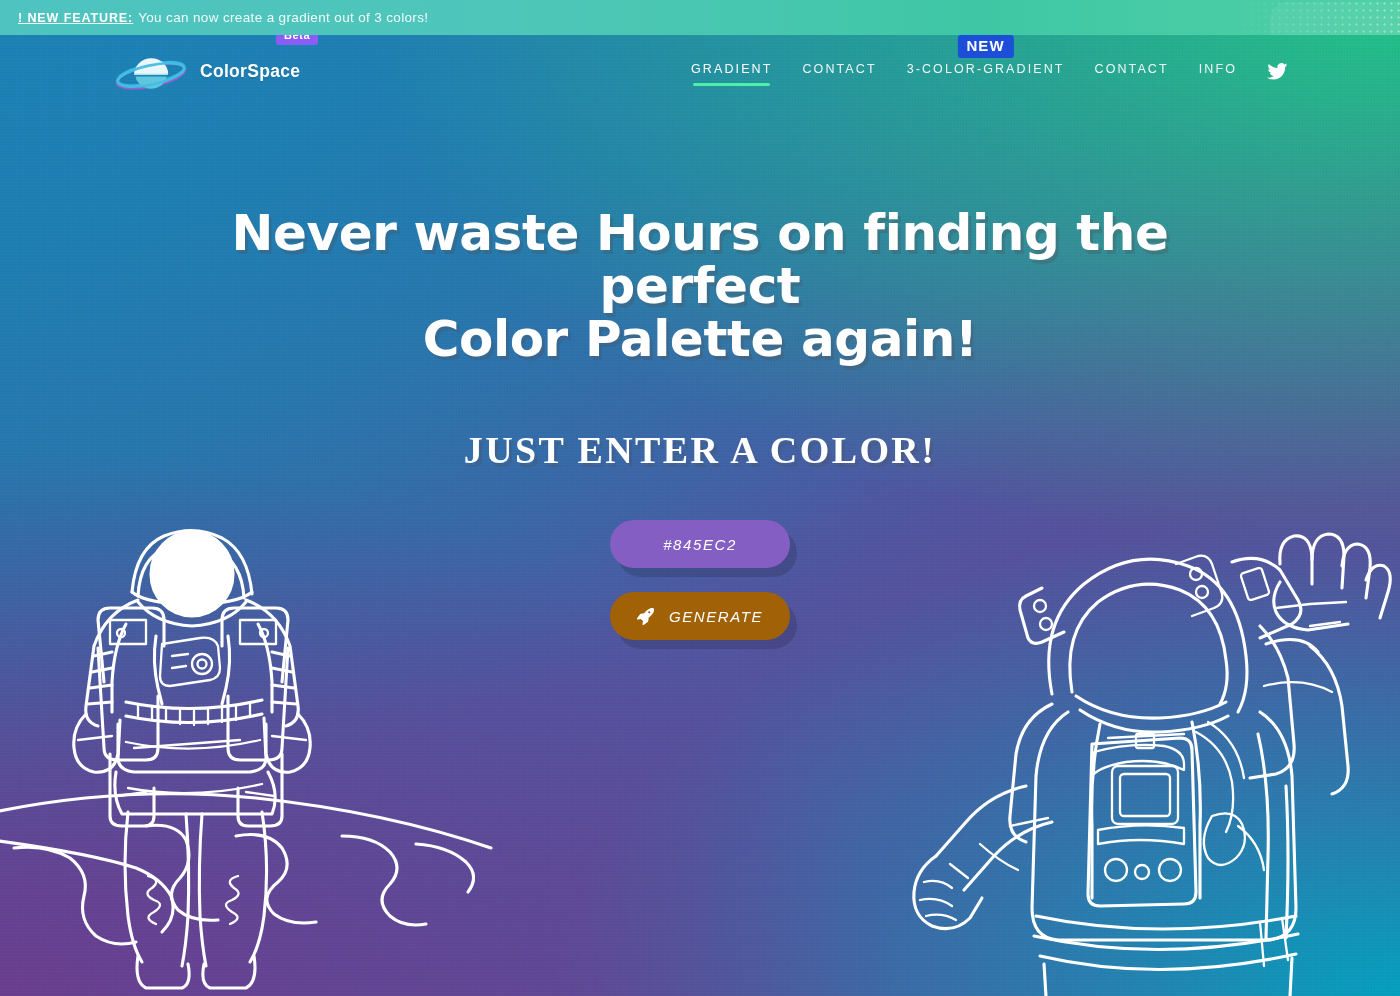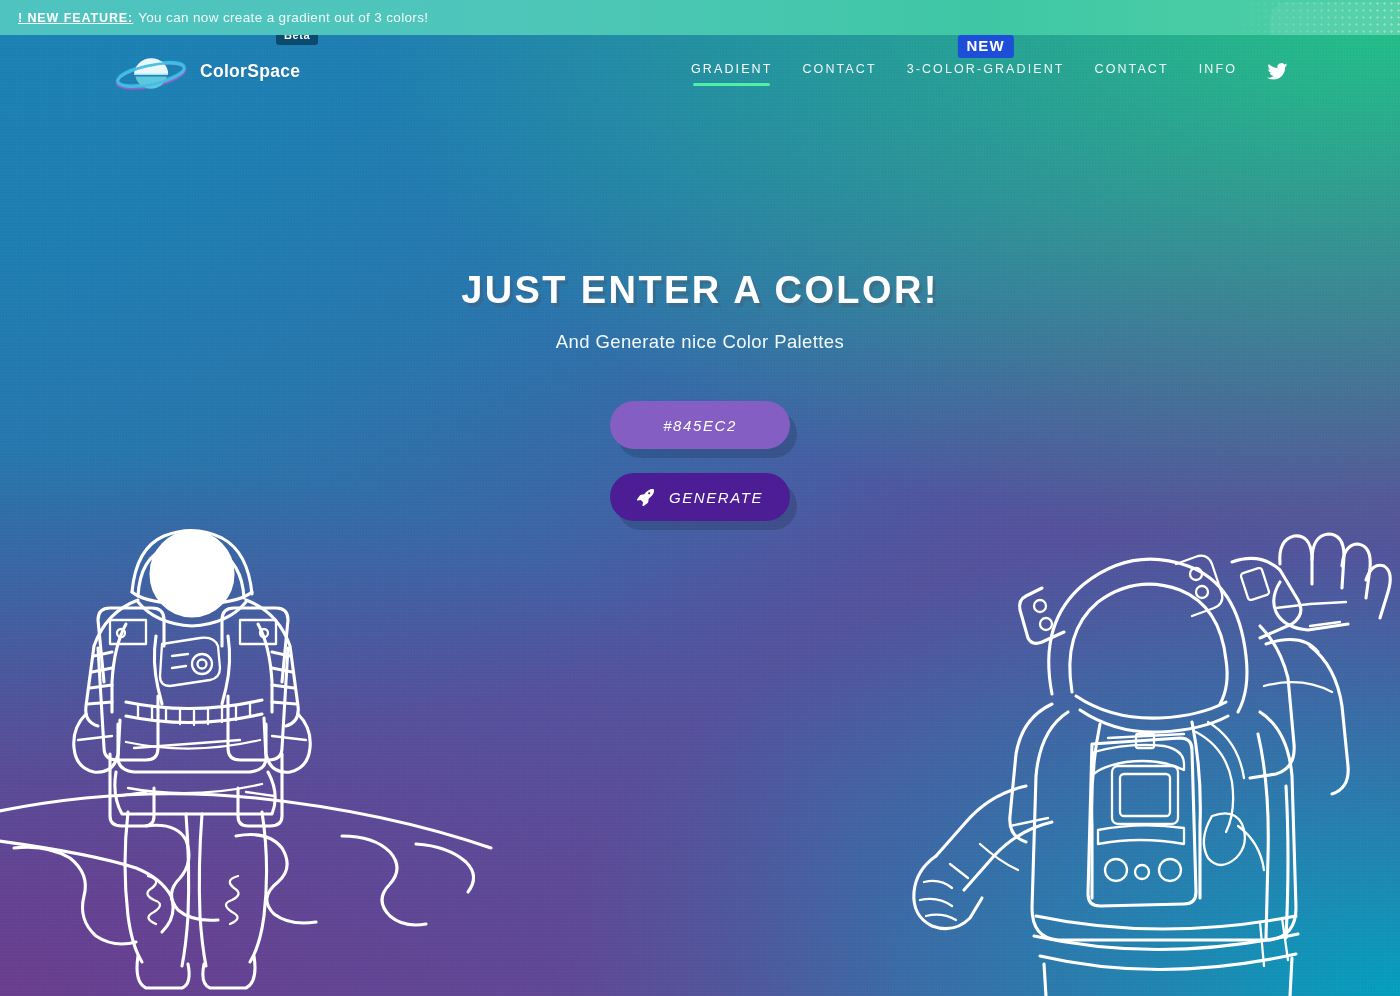--- a/index.html
+++ b/index.html
@@ -102,21 +102,21 @@
     color: #ffffff;
     font-size: 17.5px;
     font-weight: 700;
     letter-spacing: 0.3px;
     text-shadow: 0 1px 2px rgba(0,0,0,.12);
   }
   .beta-badge {
     position: absolute;
     left: 164px;
     top: -22px;
-    background: #0c4a6e;
+    background: #8b5cf6;
     color: #ffffff;
     font-size: 11px;
     font-weight: 700;
     letter-spacing: 0.6px;
     padding: 2px 8px 3px;
     border-radius: 3px;
     line-height: 1.15;
   }
 
   .main-nav {
@@ -175,21 +175,21 @@
     font-size: 50px;
     line-height: 1.06;
     color: #ffffff;
     letter-spacing: -0.4px;
     text-shadow: 3px 4px 0 rgba(80,80,90,.30);
     max-width: 1060px;
     margin: 0 auto;
   }
   .hero-sub {
     margin-top: 62px;
-    font-family: Liberation Sans, sans-serif;
+    font-family: Liberation Serif, serif;
     font-weight: 700;
     font-size: 38px;
     letter-spacing: 2.4px;
     color: #ffffff;
     text-shadow: 3px 4px 0 rgba(80,80,90,.30);
   }
   .hero-tagline {
     margin-top: 19px;
     font-size: 18.5px;
     letter-spacing: 0.4px;
@@ -217,21 +217,21 @@
     cursor: pointer;
     display: flex;
     align-items: center;
     justify-content: center;
     gap: 10px;
     box-shadow: 7px 9px 0 rgba(0,0,0,.14);
     transition: transform .12s ease;
     font-style: italic;
   }
   .btn-color { background: #845ec2; }
-  .btn-generate { background: #4c1d95; gap: 15px; }
+  .btn-generate { background: #a16207; gap: 15px; }
   .rocket-icon { width: 17px; height: 17px; fill: #ffffff; display: block; }
 
   
   .astro-left {
     position: absolute;
     left: -14px;
     bottom: 0;
     width: 520px;
     height: 500px;
     z-index: 2;
@@ -296,23 +296,26 @@
     <a class="nav-link">INFO</a>
     <a class="twitter-link">
       <svg class="twitter-icon" viewBox="0 0 24 24">
         <path d="M23.6 4.6a9.6 9.6 0 0 1-2.7.75 4.75 4.75 0 0 0 2.08-2.6 9.5 9.5 0 0 1-3 1.15 4.72 4.72 0 0 0-8.06 4.3A13.4 13.4 0 0 1 2.2 3.3a4.72 4.72 0 0 0 1.46 6.3 4.7 4.7 0 0 1-2.14-.6v.06a4.72 4.72 0 0 0 3.79 4.63 4.75 4.75 0 0 1-2.13.08 4.73 4.73 0 0 0 4.41 3.28A9.48 9.48 0 0 1 0 19.02a13.37 13.37 0 0 0 7.24 2.12c8.69 0 13.44-7.2 13.44-13.44l-.02-.61a9.6 9.6 0 0 0 2.36-2.45z"></path>
       </svg>
     </a>
   </nav>
 </header>
 
 <section class="hero">
+  <h1 class="hero-title">
+    <span>Never waste Hours on finding the perfect</span><br>
+    <span>Color Palette again!</span>
+  </h1>
 
   <h2 class="hero-sub">JUST ENTER A COLOR!</h2>
-  <p class="hero-tagline">And Generate nice Color Palettes</p>
 
   <div class="actions">
     <button class="btn btn-color">#845EC2</button>
     <button class="btn btn-generate">
       <svg class="rocket-icon" viewBox="0 0 512 512">
         <path d="M505.1 19.1C503 9.3 495 1.4 485.2.2c-26-3-50.5-.6-73.2 5.6-53.9 14.6-100.2 49.6-136.9 88.1-20.8 21.8-38.6 44.6-53.3 66.4l-99.8 12.5c-12 1.5-22.9 7.8-30.2 17.4L3.5 311.4c-5.8 7.7-6.2 18.2-1 26.3 5.2 8.1 14.9 12.2 24.3 10.2l86.4-18.2 69 69-18.2 86.4c-2 9.4 2.1 19.1 10.2 24.3 8.1 5.2 18.6 4.8 26.3-1l121.2-88.3c9.6-7.3 15.9-18.2 17.4-30.2l12.5-99.8c21.8-14.7 44.6-32.5 66.4-53.3 38.5-36.7 73.5-83 88.1-136.9 6.2-22.7 8.6-47.2 5.6-73.2zM368 160c-17.7 0-32-14.3-32-32s14.3-32 32-32 32 14.3 32 32-14.3 32-32 32z"></path>
       </svg>
       <span>GENERATE</span>
     </button>
   </div>

